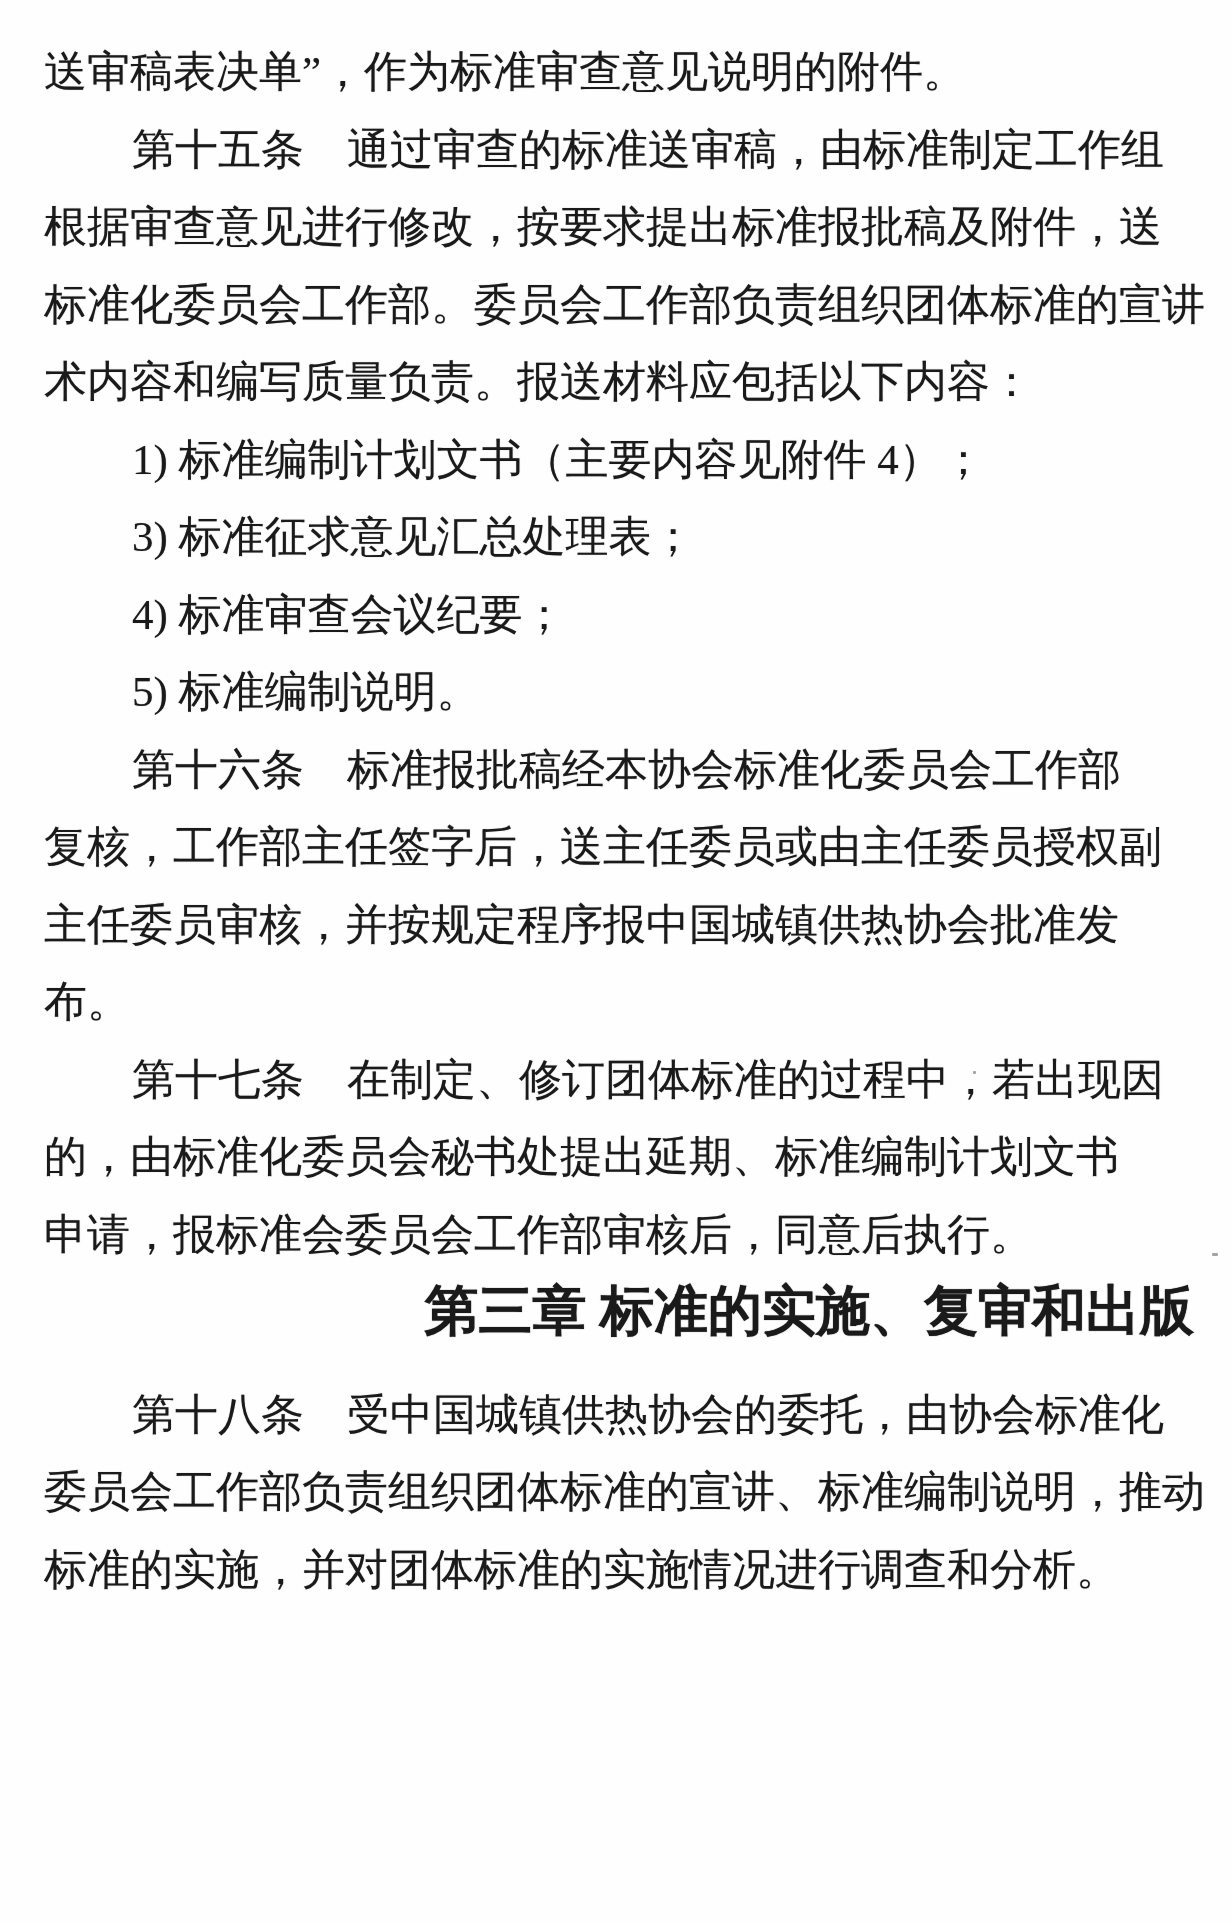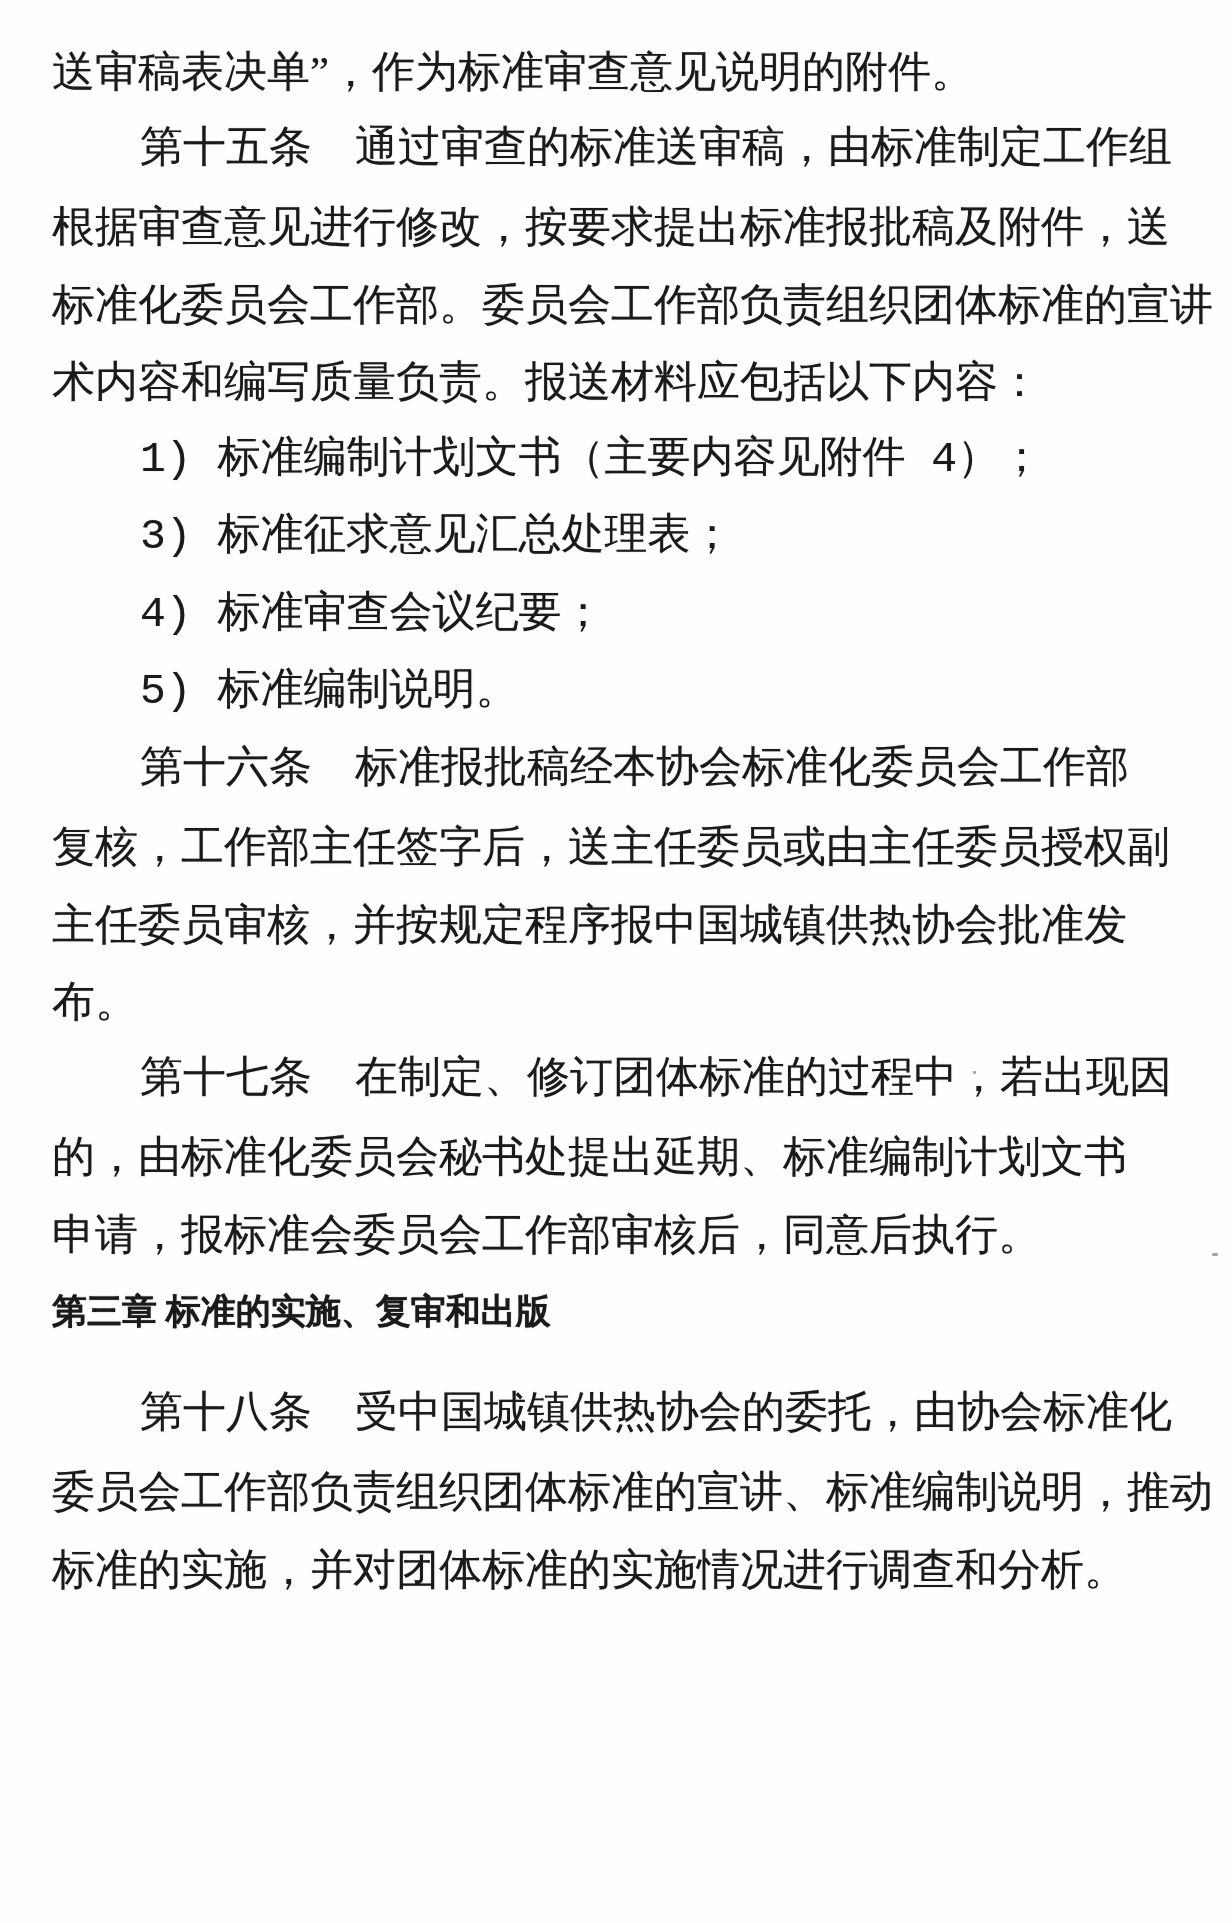--- a/index.html
+++ b/index.html
@@ -12,41 +12,40 @@
     width: 1232px;
     height: 1923px;
     margin: 0 auto;
     background: #fefefe;
     overflow: hidden;
     font-family: "Liberation Serif", "DejaVu Serif", serif;
     color: #1a1a1a;
   }
   .doc {
     position: absolute;
-    left: 52px;
+    left: 44px;
     top: 33px;
     width: 1150px;
     font-size: 43px;
     line-height: 77.5px;
     text-shadow: 0 0 1px rgba(30,30,30,0.45);
   }
   .line {
     height: 77.5px;
     line-height: 77.5px;
     white-space: pre;
   }
   .line.indent, .line.list {
     padding-left: 88px;
-    font-family: Liberation Mono, monospace;
   }
   .line.heading {
     padding-left: 0;
-    text-align: left;
+    text-align: right;
     font-weight: 700;
-    font-size: 35px;
+    font-size: 54px;
     margin-bottom: 25px;
     text-shadow: 0 0 1px rgba(10,10,10,0.8);
   }
   .speck {
     position: absolute;
     background: rgba(90,90,90,0.55);
     border-radius: 1px;
   }
   .speck-1 { left: 1212px; top: 1253px; width: 6px; height: 3px; }
   .speck-2 { left: 973px;  top: 1071px; width: 3px; height: 3px; }

